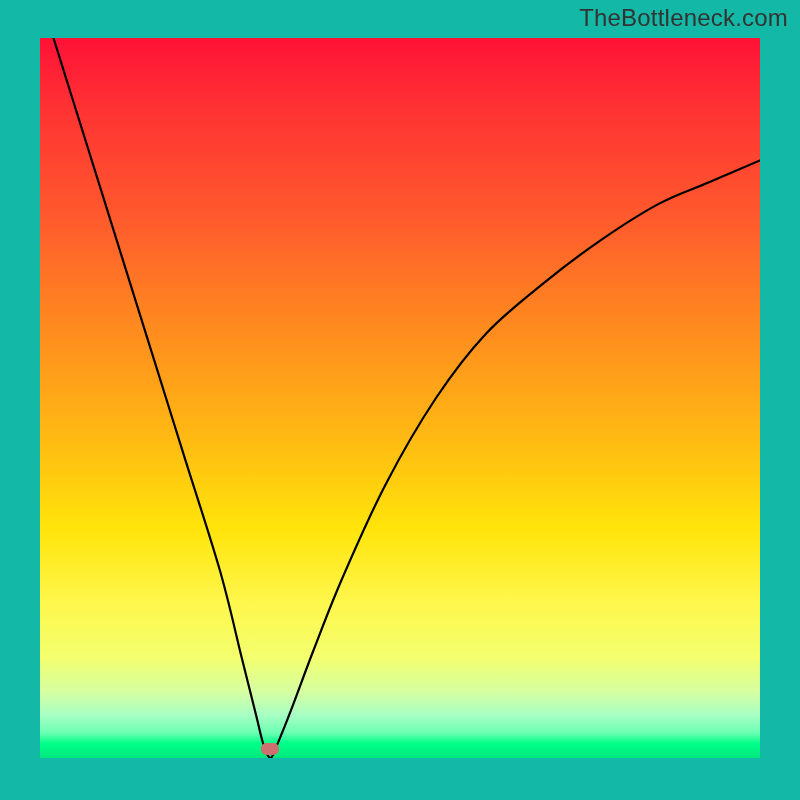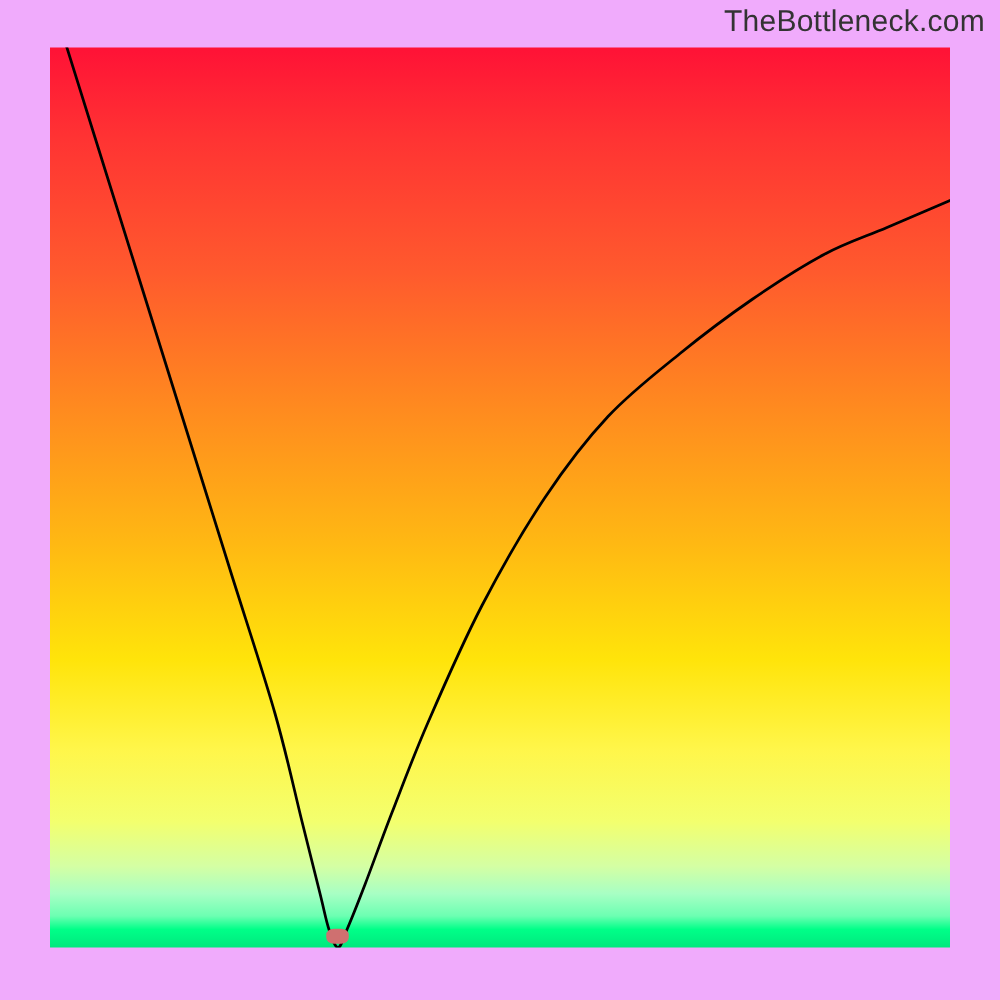--- a/index.html
+++ b/index.html
@@ -7,21 +7,21 @@
     padding: 0;
     width: 800px;
     height: 800px;
     overflow: hidden;
     font-family: Arial, Helvetica, sans-serif;
   }
   .frame {
     position: relative;
     width: 800px;
     height: 800px;
-    background: #f0abfc;
+    background: #14b8a6;
   }
   .watermark {
     position: absolute;
     top: 4px;
     right: 12px;
     color: #333;
     font-size: 24px;
     font-weight: 500;
     letter-spacing: 0.2px;
     z-index: 5;

